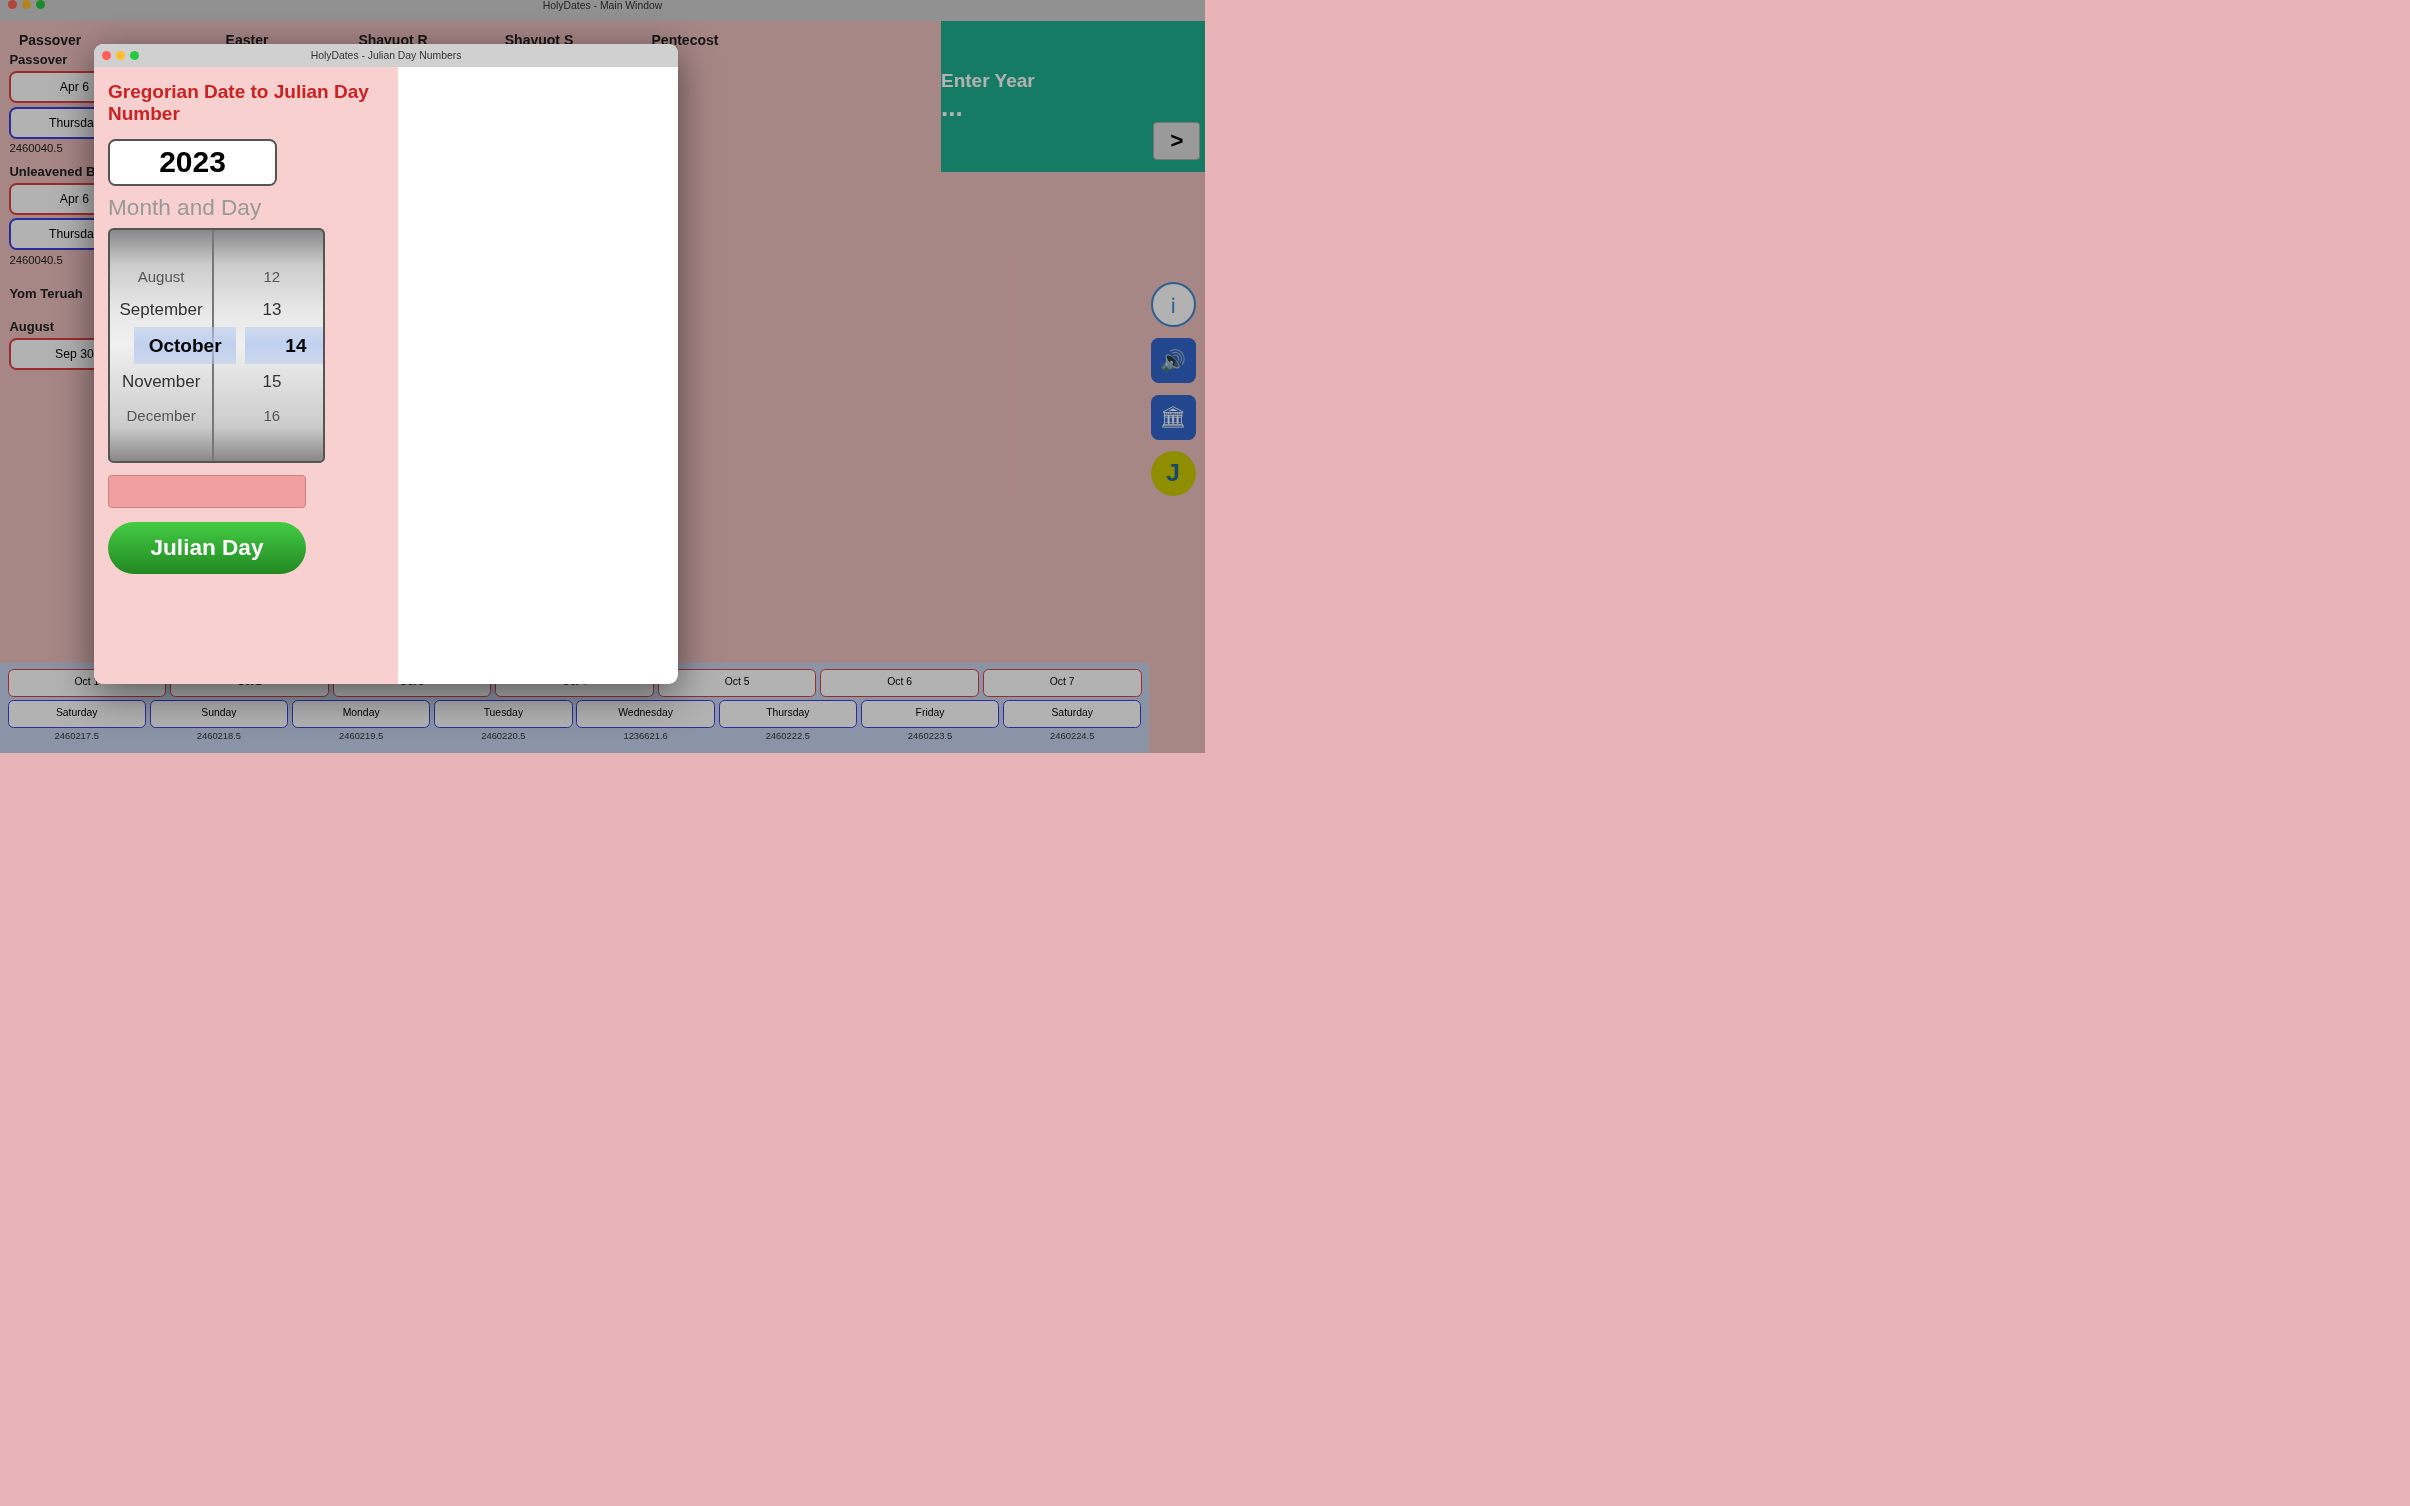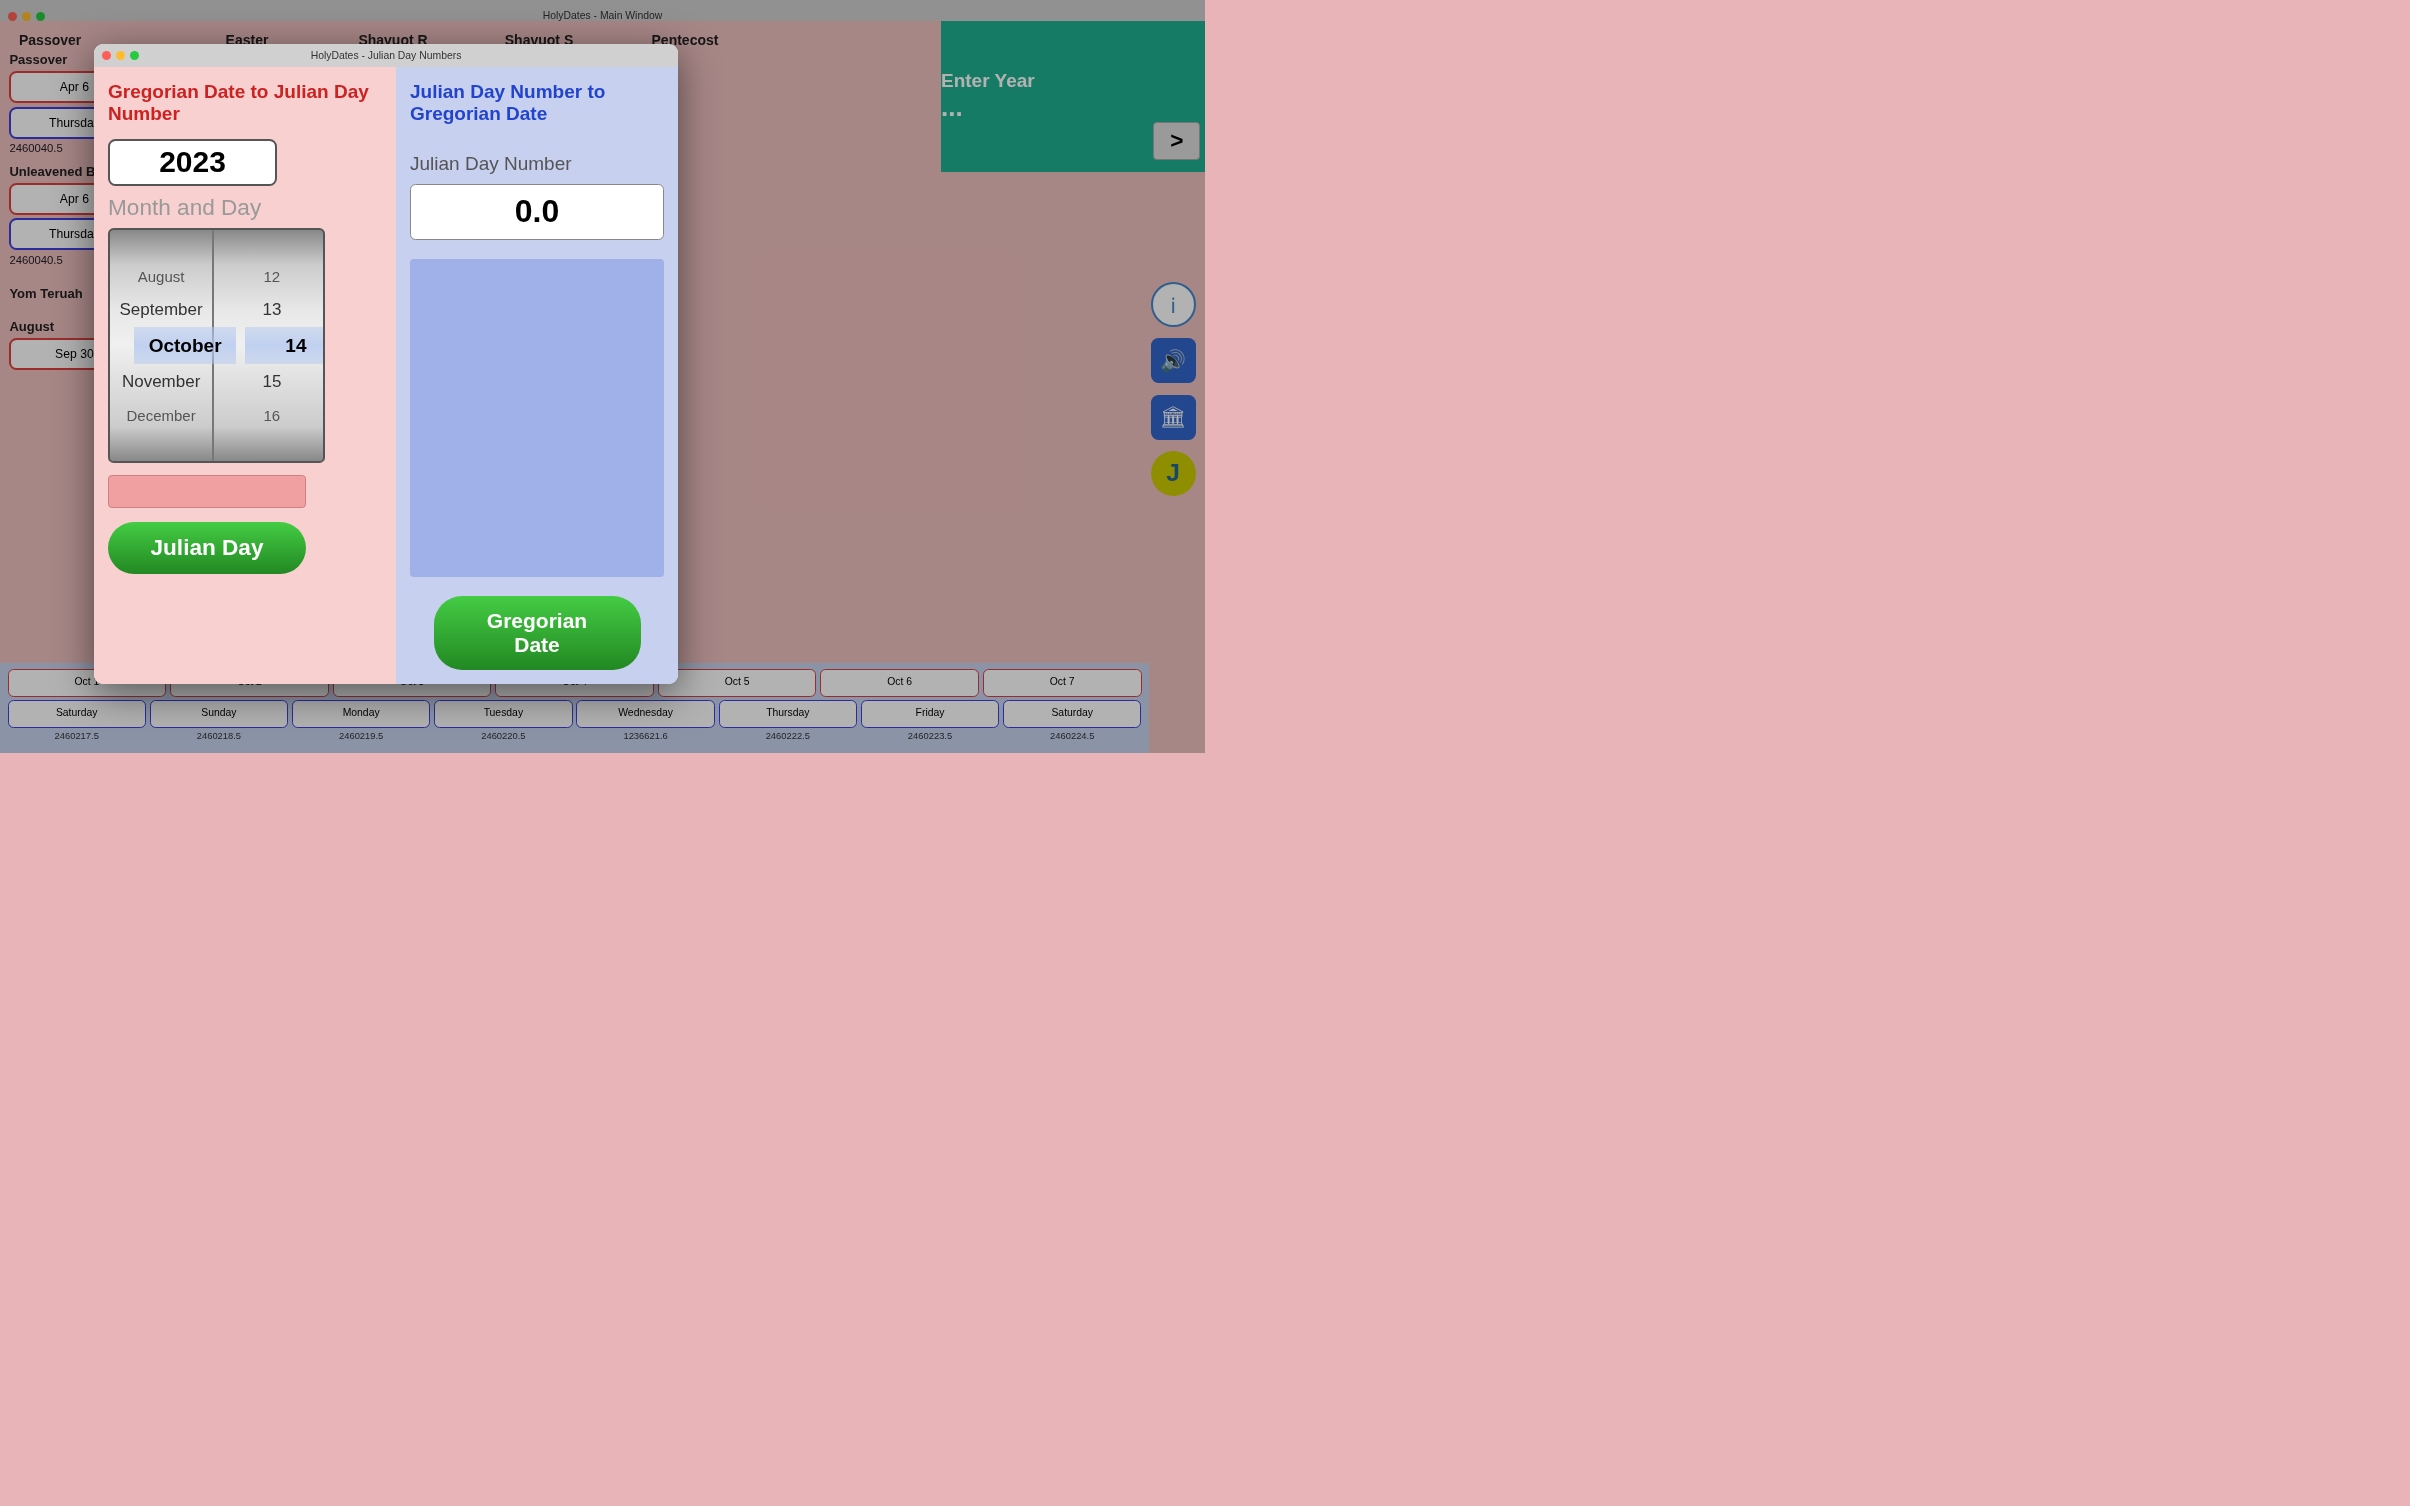--- a/index.html
+++ b/index.html
@@ -18,21 +18,21 @@
       height: 100%;
       position: relative;
       background: #f0c0c0;
     }
 
     
     .title-bar {
       background: #d0d0d0;
       height: 21px;
       display: flex;
-      align-items: flex-end;
+      align-items: flex-start;
       justify-content: center;
       font-size: 10.4px;
       color: #333;
       position: relative;
     }
     .title-bar-buttons {
       position: absolute;
       left: 7.5px;
       display: flex;
       gap: 4.7px;
@@ -612,31 +612,18 @@
             <div class="picker-item near">15</div>
             <div class="picker-item">16</div>
           </div>
         </div>
 
         <div class="result-input"></div>
 
         <button class="julian-day-btn">Julian Day</button>
       </div>
 
-      <div class="right-panel">
-        <div class="right-title">Julian Day Number to Gregorian Date</div>
-
-        <div class="jdn-label">Julian Day Number</div>
-
-        <div class="jdn-input-box">
-          <span>0.0</span>
-        </div>
-
-        <div class="right-bottom-fill"></div>
-
-        <button class="gregorian-date-btn">Gregorian Date</button>
-      </div>
 
     </div>
   </div>
 
 </div>
 
 
 </body></html>

